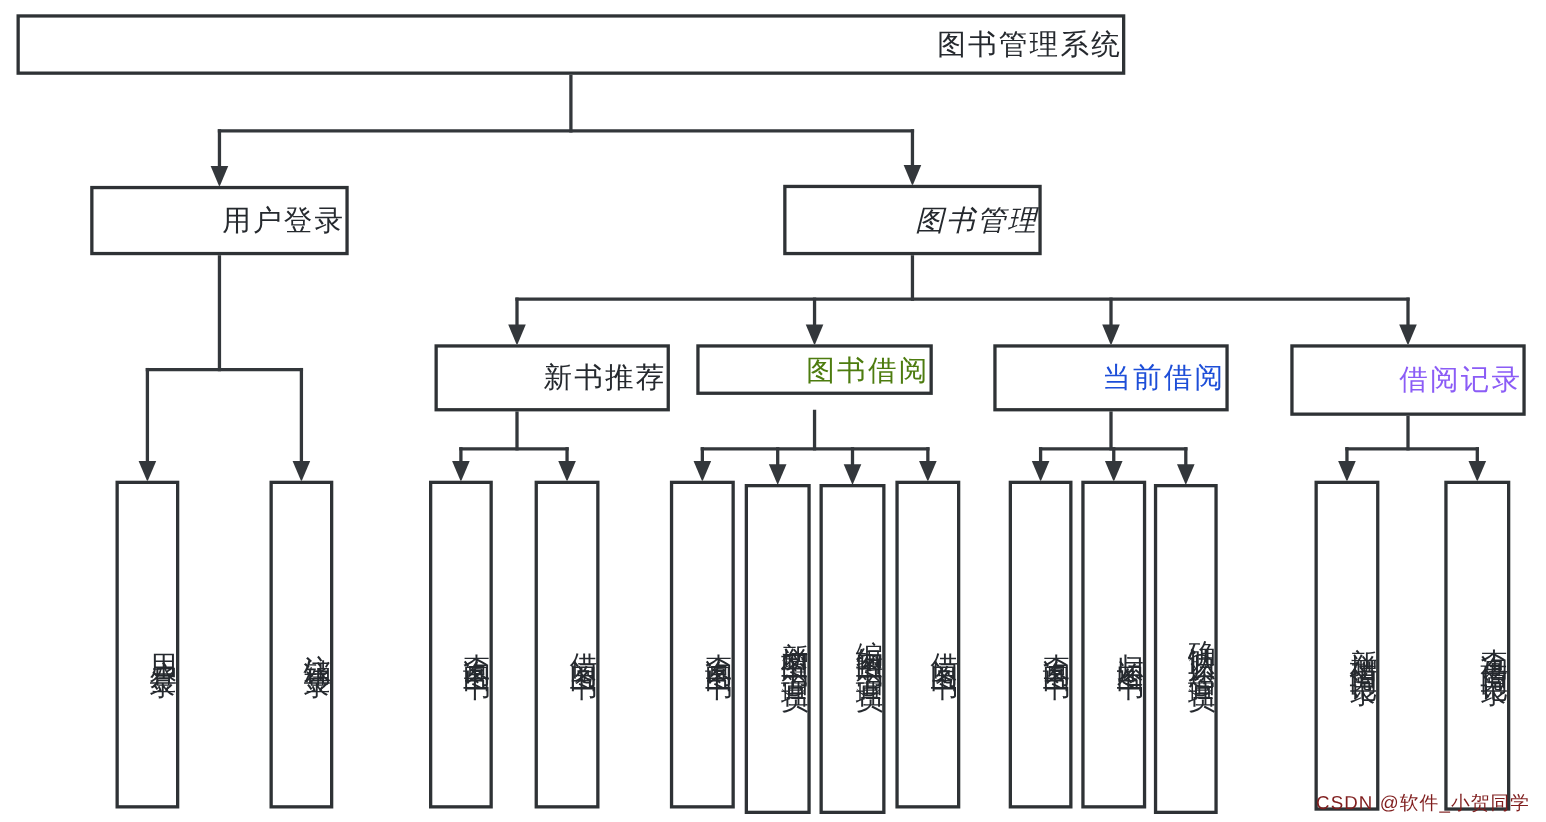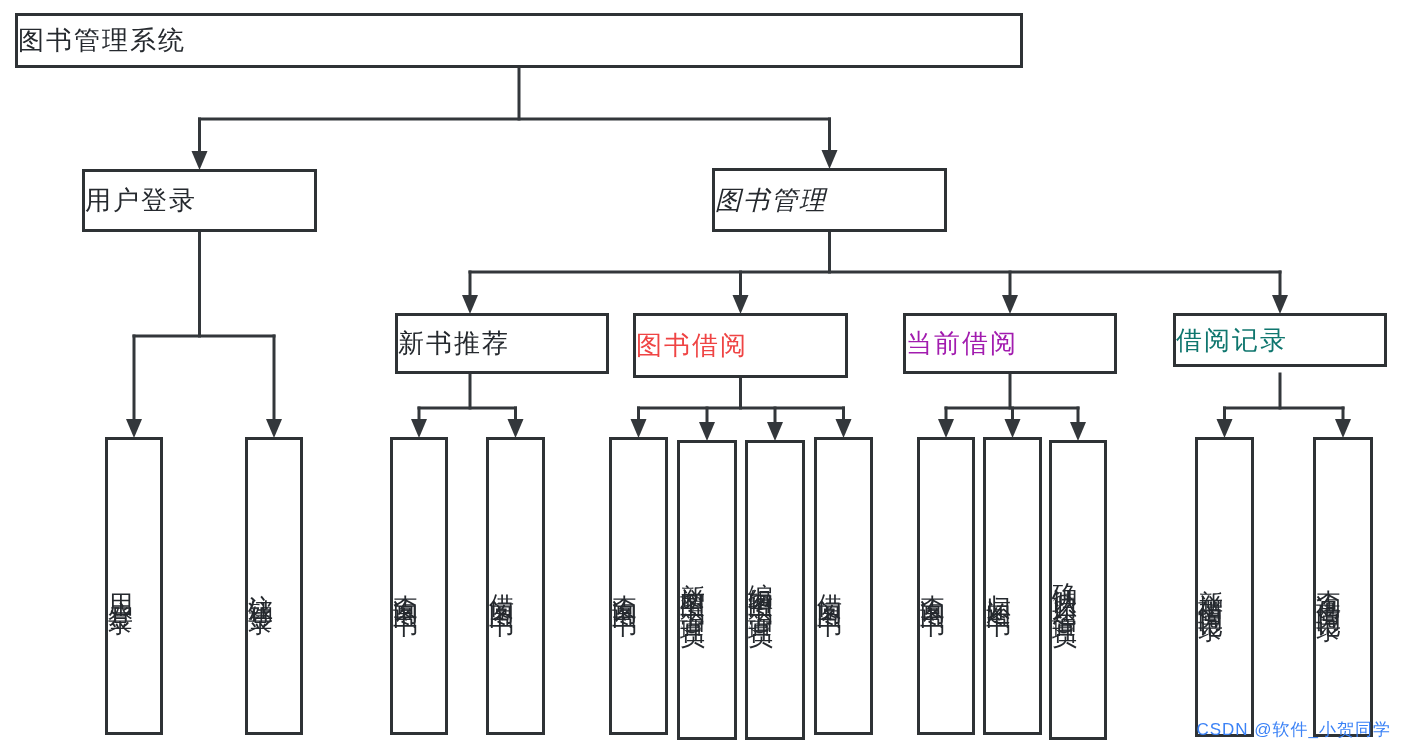--- a/index.html
+++ b/index.html
@@ -16,21 +16,21 @@
     left: 0; top: 0;
     width: 1405px; height: 747px;
   }
   .node {
     position: absolute;
     box-sizing: border-box;
     background: #ffffff;
     border: 3px solid #701a75;
     display: flex;
     align-items: center;
-    justify-content: flex-start;
+    justify-content: flex-end;
     color: #25292e;
   }
   .hbox span {
     font-size: 26px;
     letter-spacing: 2px;
     white-space: nowrap;
   }
   .vbox span {
     writing-mode: vertical-rl;
     text-orientation: mixed;
@@ -126,27 +126,27 @@
       </div>
       <div class="node hbox" style="left: 82px; top: 169px; width: 235px; height: 63px; border-color: rgb(46, 50, 53); background: rgb(255, 255, 255); color: rgb(37, 41, 46);">
         <span>用户登录</span>
       </div>
       <div class="node hbox" style="left: 712px; top: 168px; width: 235px; height: 64px; border-color: rgb(46, 50, 53); background: rgb(255, 255, 255); color: rgb(37, 41, 46); font-style: italic;">
         <span>图书管理</span>
       </div>
       <div class="node hbox" style="left: 363px; top: 313px; width: 214px; height: 61px; border-color: rgb(46, 50, 53); background: rgb(255, 255, 255); color: rgb(37, 41, 46); margin-left: 32px;">
         <span>新书推荐</span>
       </div>
-      <div class="node hbox" style="left: 633px; top: 313px; width: 215px; height: 65px; border-color: rgb(46, 50, 53); background: rgb(255, 255, 255); color: #ef4444;">
+      <div class="node hbox" style="left: 633px; top: 313px; width: 215px; height: 46px; border-color: rgb(46, 50, 53); background: rgb(255, 255, 255); color: #4d7c0f;">
         <span>图书借阅</span>
       </div>
-      <div class="node hbox" style="left: 903px; top: 313px; width: 214px; height: 61px; border-color: rgb(46, 50, 53); background: rgb(255, 255, 255); color: #a21caf;">
+      <div class="node hbox" style="left: 903px; top: 313px; width: 214px; height: 61px; border-color: rgb(46, 50, 53); background: rgb(255, 255, 255); color: #1d4ed8;">
         <span>当前借阅</span>
       </div>
-      <div class="node hbox" style="left: 1173px; top: 313px; width: 214px; height: 54px; border-color: rgb(46, 50, 53); background: rgb(255, 255, 255); color: #0f766e;">
+      <div class="node hbox" style="left: 1173px; top: 313px; width: 214px; height: 65px; border-color: rgb(46, 50, 53); background: rgb(255, 255, 255); color: #8b5cf6;">
         <span>借阅记录</span>
       </div>
       <div class="node vbox" style="left: 105px; top: 437px; width: 58px; height: 298px; border-color: rgb(46, 50, 53); background: rgb(255, 255, 255); color: rgb(37, 41, 46);">
         <span>用户登录</span>
       </div>
       <div class="node vbox" style="left: 245px; top: 437px; width: 58px; height: 298px; border-color: rgb(46, 50, 53); background: rgb(255, 255, 255); color: rgb(37, 41, 46);">
         <span>注销登录</span>
       </div>
       <div class="node vbox" style="left: 390px; top: 437px; width: 58px; height: 298px; border-color: rgb(46, 50, 53); background: rgb(255, 255, 255); color: rgb(37, 41, 46);">
         <span>查询图书</span>
@@ -175,14 +175,14 @@
       <div class="node vbox" style="left: 1049px; top: 440px; width: 58px; height: 300px; border-color: rgb(46, 50, 53); background: rgb(255, 255, 255); color: rgb(37, 41, 46);">
         <span>确认归还（管理员）</span>
       </div>
       <div class="node vbox" style="left: 1195px; top: 437px; width: 59px; height: 300px; border-color: rgb(46, 50, 53); background: rgb(255, 255, 255); color: rgb(37, 41, 46);">
         <span>新增借阅记录</span>
       </div>
       <div class="node vbox" style="left: 1313px; top: 437px; width: 60px; height: 300px; border-color: rgb(46, 50, 53); background: rgb(255, 255, 255); color: rgb(37, 41, 46);">
         <span>查询借阅记录</span>
       </div>
     </div>
-  <div class="watermark" style="color: #3b82f6;">CSDN @软件_小贺同学</div>
+  <div class="watermark" style="color: #7f1d1d;">CSDN @软件_小贺同学</div>
 </div>
 
 </body></html>

